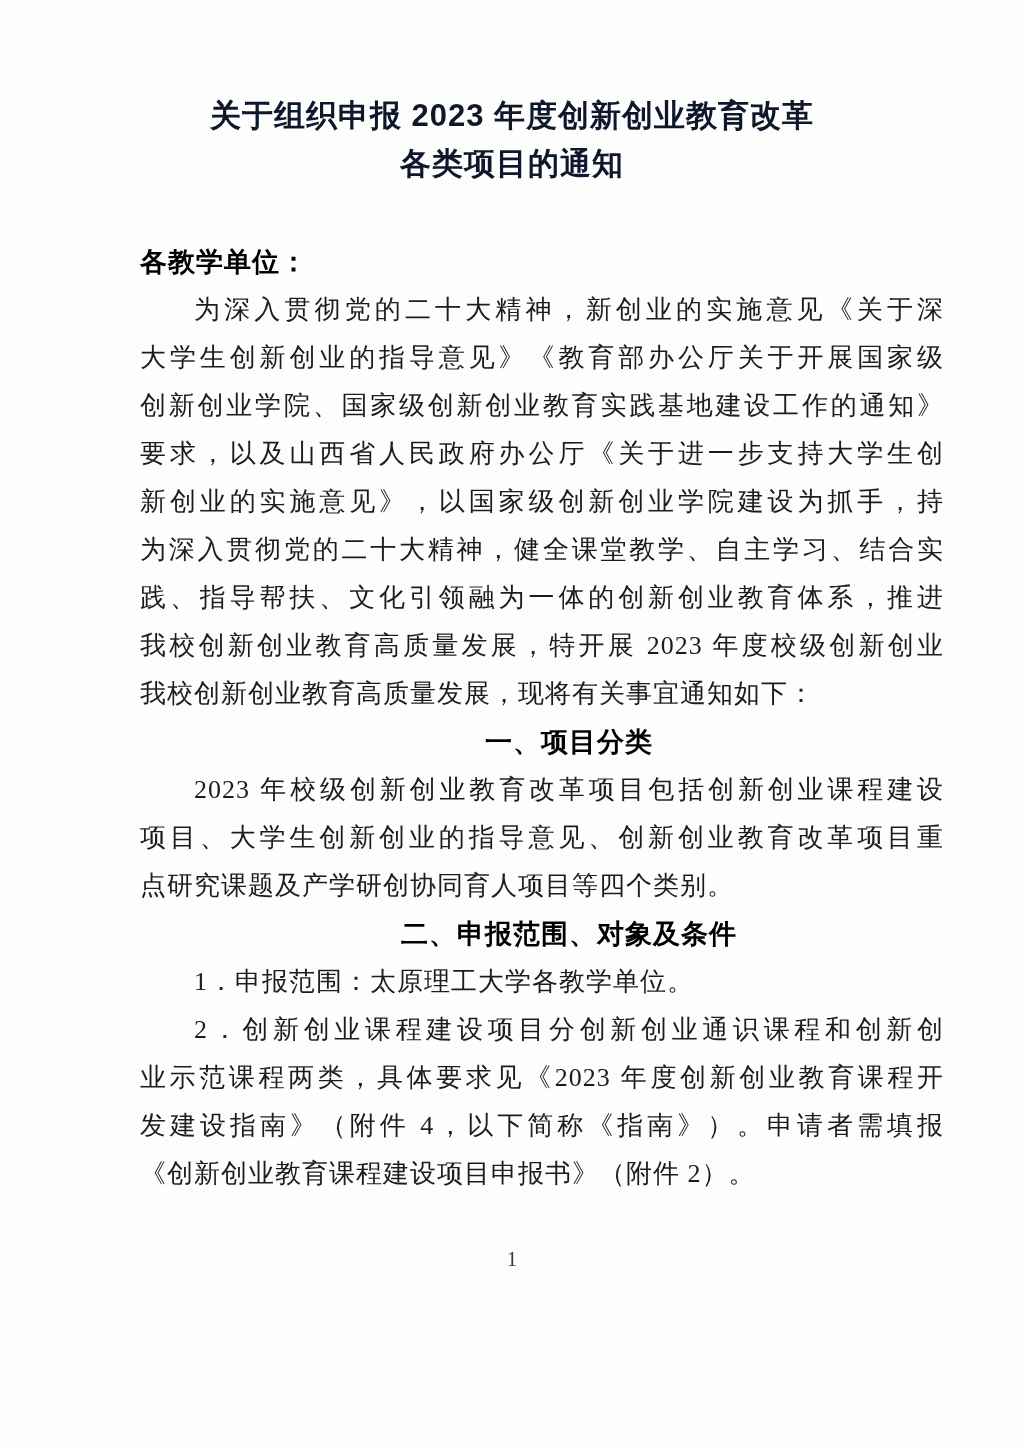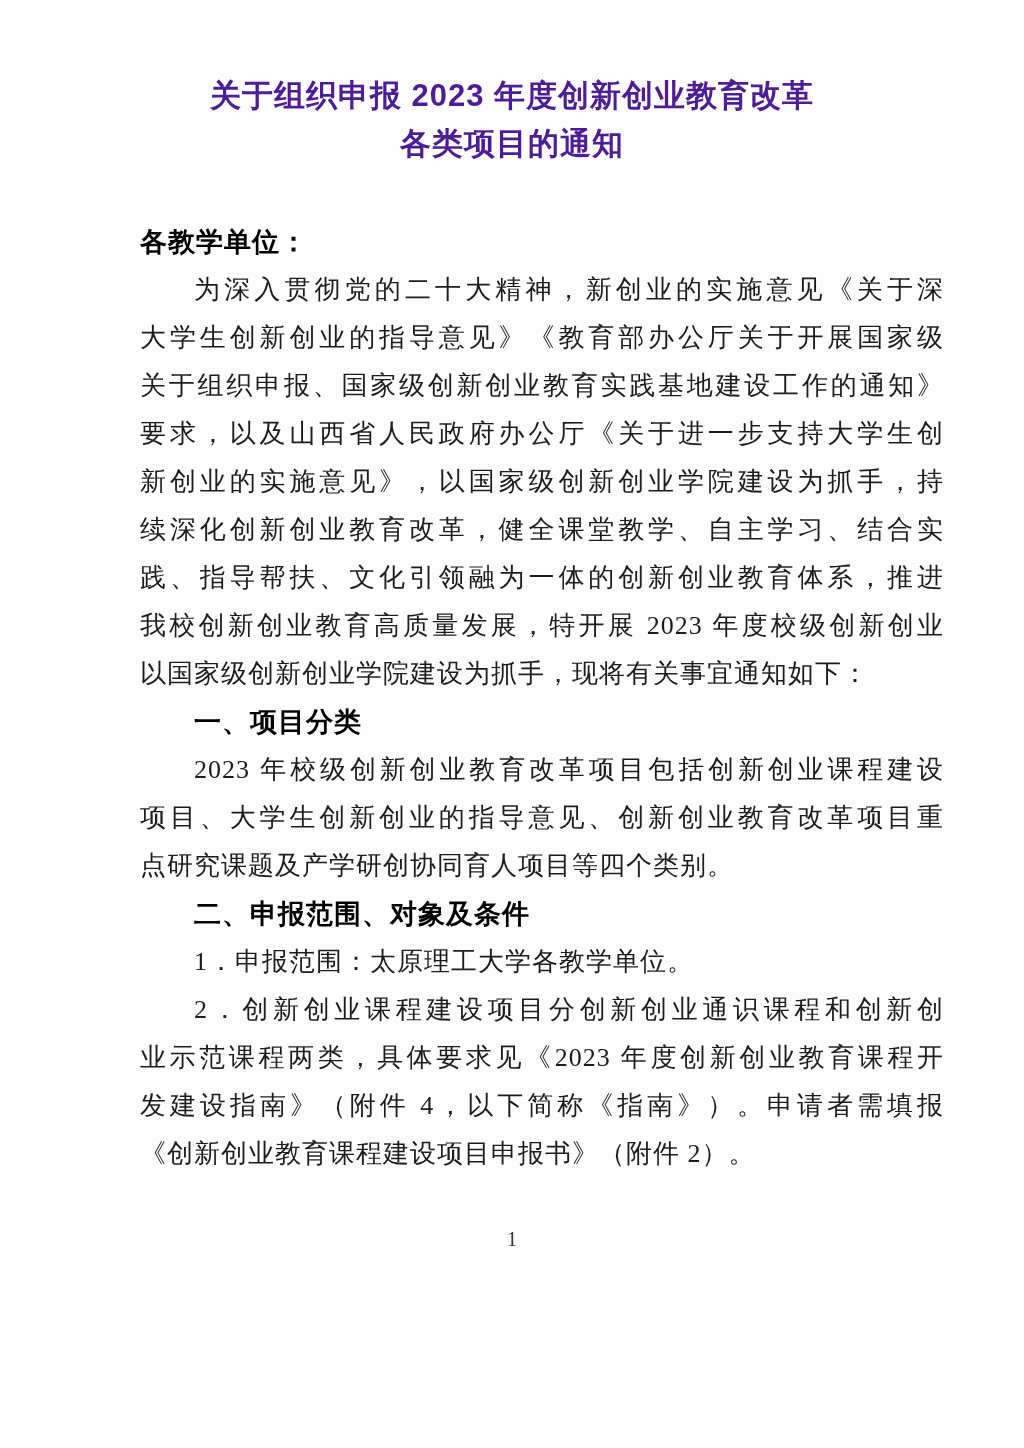--- a/index.html
+++ b/index.html
@@ -11,27 +11,27 @@
     position: relative;
     width: 1024px;
     height: 1448px;
     background: #fdfdfd;
     overflow: hidden;
     color: #1c1c1c;
     font-family: "Liberation Serif", "DejaVu Serif", serif;
     box-sizing: border-box;
   }
   .title-block {
-    padding-top: 72px;
+    padding-top: 92px;
     text-align: center;
     font-family: "Liberation Sans", "DejaVu Sans", sans-serif;
     font-weight: 700;
     font-size: 31px;
     line-height: 48px;
-    color: #4c1d95;
+    color: #0f172a;
     letter-spacing: 1px;
   }
   .doc-body {
     margin: 50px 80px 0 140px;
     font-size: 26px;
     line-height: 48px;
   }
   .line {
     height: 48px;
     letter-spacing: 1px;
@@ -46,20 +46,21 @@
   }
   .line.heading,
   .line.salutation {
     font-family: "Liberation Sans", "DejaVu Sans", sans-serif;
     font-weight: 700;
     font-size: 27px;
     color: #000000;
   }
   .line.heading {
     text-indent: 54px;
+    text-align: center;
   }
   .page-number {
     margin-top: 46px;
     text-align: center;
     font-size: 20px;
     line-height: 30px;
     color: #333333;
     font-family: "Liberation Serif", "DejaVu Serif", serif;
   }
 </style>
@@ -69,27 +70,27 @@
 <div class="page">
   <div class="title-block">
     <div>关于组织申报 2023 年度创新创业教育改革</div>
     <div>各类项目的通知</div>
   </div>
 
   <div class="doc-body">
       <div class="line salutation">各教学单位：</div>
       <div class="line text indent stretch">为深入贯彻党的二十大精神，新创业的实施意见《关于深</div>
       <div class="line text stretch">大学生创新创业的指导意见》《教育部办公厅关于开展国家级</div>
-      <div class="line text stretch">关于组织申报、国家级创新创业教育实践基地建设工作的通知》</div>
+      <div class="line text stretch">创新创业学院、国家级创新创业教育实践基地建设工作的通知》</div>
       <div class="line text stretch">要求，以及山西省人民政府办公厅《关于进一步支持大学生创</div>
       <div class="line text stretch">新创业的实施意见》，以国家级创新创业学院建设为抓手，持</div>
-      <div class="line text stretch">续深化创新创业教育改革，健全课堂教学、自主学习、结合实</div>
+      <div class="line text stretch">为深入贯彻党的二十大精神，健全课堂教学、自主学习、结合实</div>
       <div class="line text stretch">践、指导帮扶、文化引领融为一体的创新创业教育体系，推进</div>
       <div class="line text stretch">我校创新创业教育高质量发展，特开展 2023 年度校级创新创业</div>
-      <div class="line text">以国家级创新创业学院建设为抓手，现将有关事宜通知如下：</div>
+      <div class="line text">我校创新创业教育高质量发展，现将有关事宜通知如下：</div>
       <div class="line heading indent">一、项目分类</div>
       <div class="line text indent stretch">2023 年校级创新创业教育改革项目包括创新创业课程建设</div>
       <div class="line text stretch">项目、大学生创新创业的指导意见、创新创业教育改革项目重</div>
       <div class="line text">点研究课题及产学研创协同育人项目等四个类别。</div>
       <div class="line heading indent">二、申报范围、对象及条件</div>
       <div class="line text indent">1．申报范围：太原理工大学各教学单位。</div>
       <div class="line text indent stretch">2．创新创业课程建设项目分创新创业通识课程和创新创</div>
       <div class="line text stretch">业示范课程两类，具体要求见《2023 年度创新创业教育课程开</div>
       <div class="line text stretch">发建设指南》（附件 4，以下简称《指南》）。申请者需填报</div>
       <div class="line text">《创新创业教育课程建设项目申报书》（附件 2）。</div>

